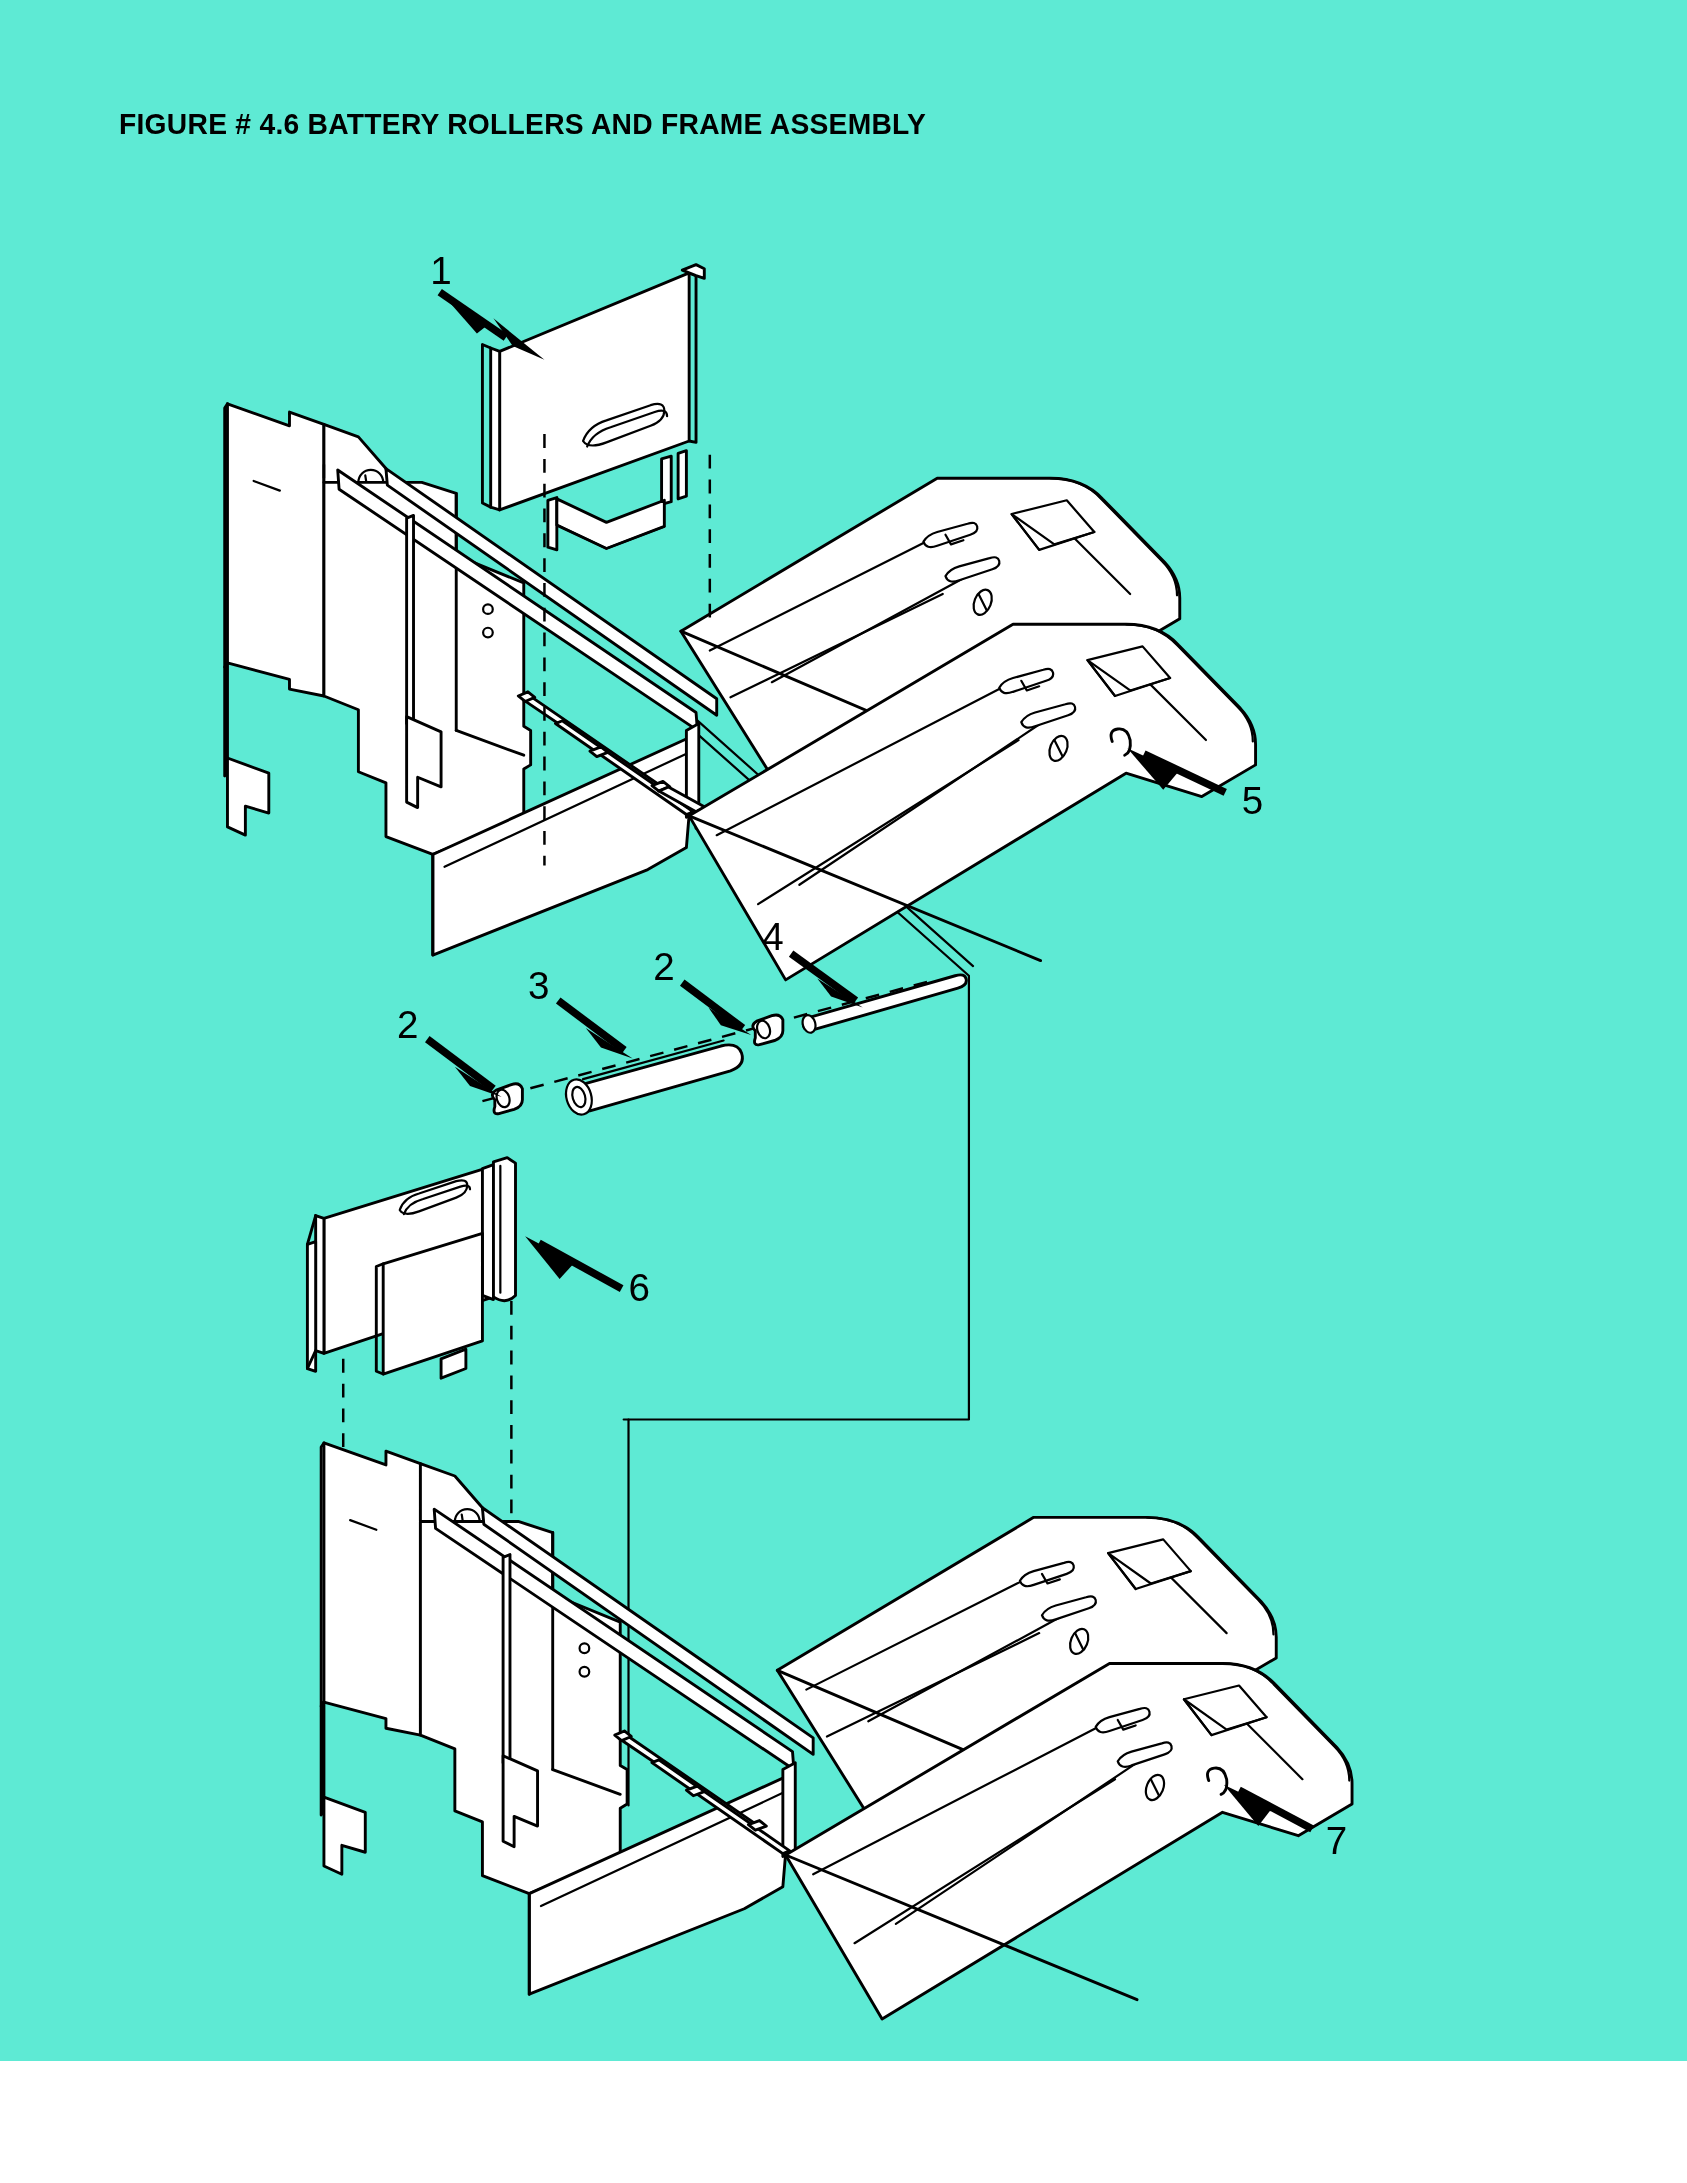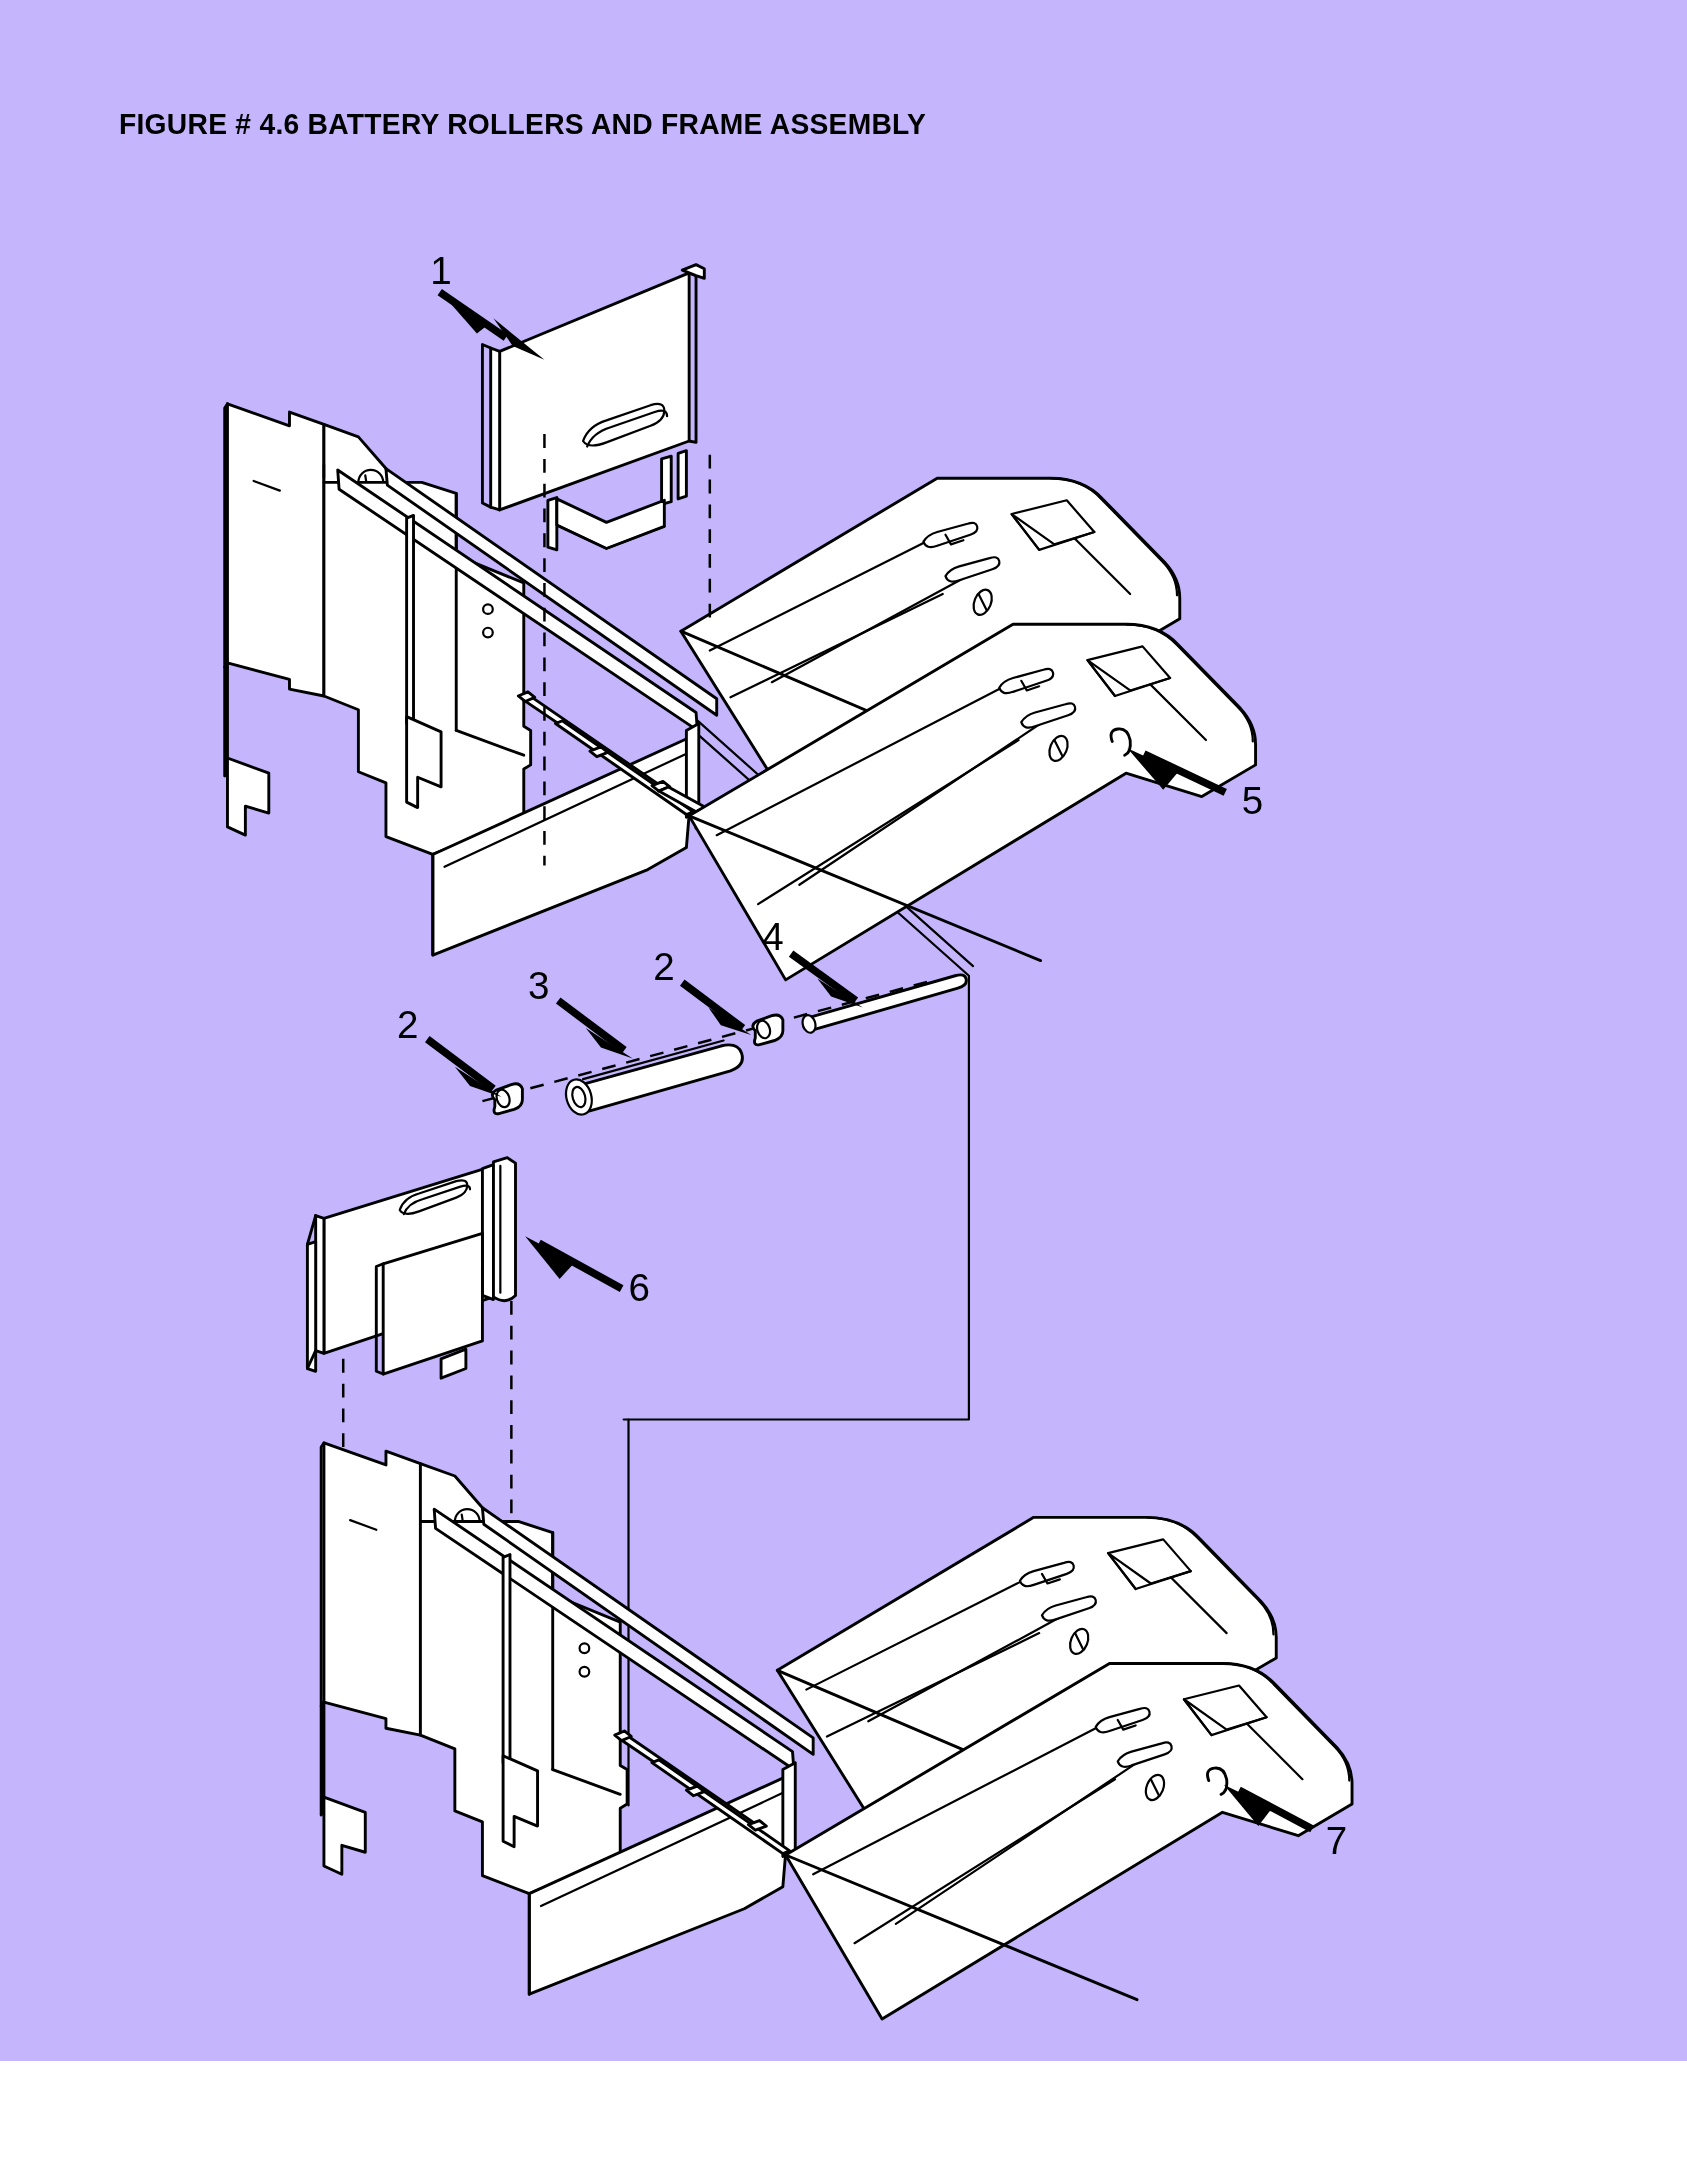--- a/index.html
+++ b/index.html
@@ -12,21 +12,21 @@
     height: 2183px;
     position: relative;
     font-family: "Liberation Sans", sans-serif;
     overflow: hidden;
   }
   #page {
     position: absolute;
     left: 0; top: 0;
     width: 1687px;
     height: 2061px;
-    background: #c4b5fd;
+    background: #5eead4;
   }
   
   #figure-title {
     position: absolute;
     left: 119px;
     top: 107px;
     font-family: "Liberation Sans", sans-serif;
     font-weight: bold;
     font-size: 30px;
     letter-spacing: 0.3px;

